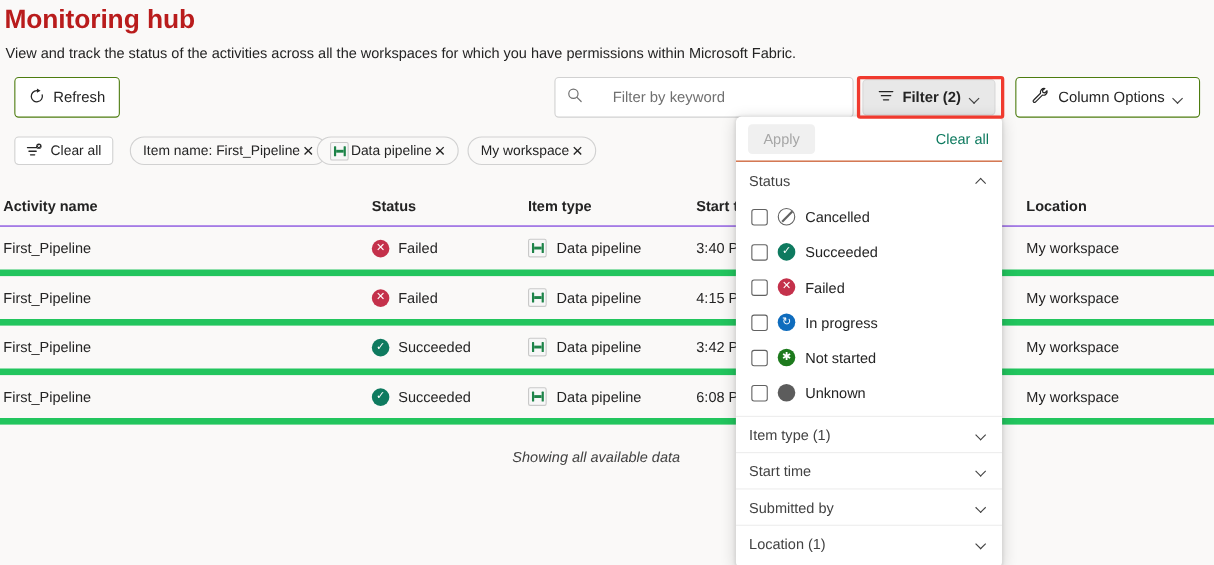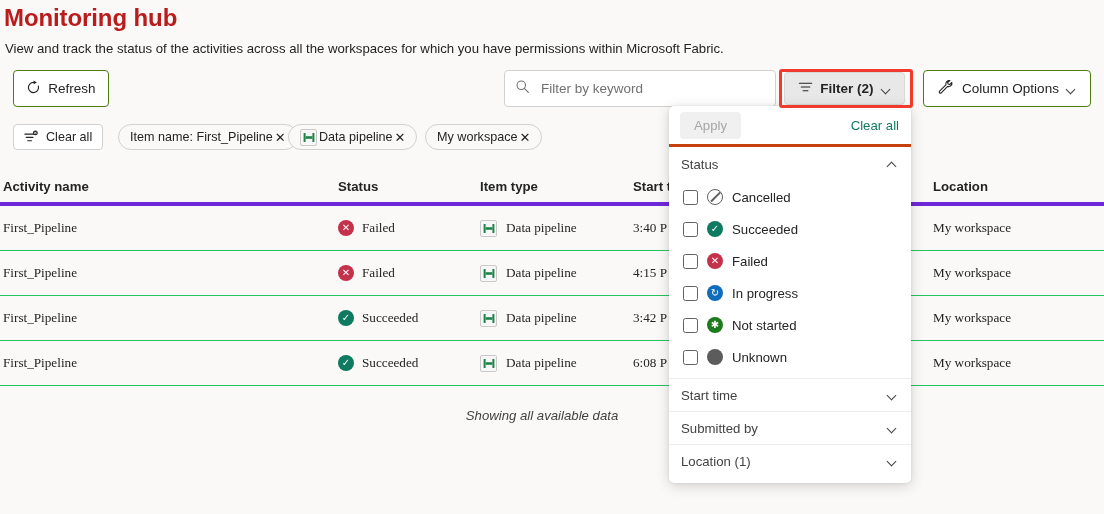--- a/index.html
+++ b/index.html
@@ -33,21 +33,21 @@
     background: #ffffff; border: 1px solid #4d7c0f; border-radius: 4px;
     font-size: 13.5px; color: #242424; cursor: pointer; user-select: none;
     padding: 0 12px;
   }
 
   #refresh-btn { left: 13px; top: 0; width: 96px; }
 
   .search-wrap {
     position: absolute; left: 504px; top: 0; width: 272px; height: 37px;
     background: #ffffff; border: 1px solid #d1d1d1; border-radius: 4px;
-    display: flex; align-items: center; padding: 0 10px; gap: 9px;
+    display: flex; align-items: center; padding: 0 10px; gap: 25px;
   }
   .search-wrap input {
     border: 0; outline: 0; background: transparent; flex: 1;
     font-family: "Liberation Sans", sans-serif; font-size: 13.5px; color: #242424;
   }
   .search-wrap input::placeholder { color: #707070; }
 
   
   #filter-highlight {
     position: absolute; left: 779px; top: 69px; width: 134px; height: 39px;
@@ -86,27 +86,26 @@
   }
 
   
   .icon-filter-clear { width: 15px; height: 14px; position: relative; display:inline-block; }
 
   
   .table { position: absolute; left: 0; top: 170px; width: 1104px; }
   .thead {
     display: flex; align-items: center; height: 36px;
     font-size: 13.2px; font-weight: 600; color: #242424;
-    border-bottom: 4px solid #6d28d9;
+    border-bottom: 1px solid #6d28d9;
   }
   .trow {
     display: flex; align-items: center; height: 45px;
     font-size: 13.2px; color: #242424;
-    border-bottom: 1px solid #22c55e;
-    font-family: Liberation Serif, serif;
+    border-bottom: 6px solid #22c55e;
   }
   .c-activity { width: 338px; padding-left: 3px; }
   .c-status   { width: 142px; display: flex; align-items: center; gap: 8px; }
   .c-itemtype { width: 153px; display: flex; align-items: center; gap: 9px; }
   .c-start    { width: 300px; }
   .c-location { width: 168px; text-align: left; }
   .thead .c-location { padding-left: 0; }
 
   
   .st-dot {
@@ -140,21 +139,21 @@
 
   
   .flyout {
     position: absolute; left: 669px; top: 106px; width: 242px;
     background: #ffffff; border-radius: 5px;
     box-shadow: 0 3px 14px rgba(0,0,0,0.16), 0 0 3px rgba(0,0,0,0.10);
     z-index: 25; overflow: hidden;
   }
   .flyout-top {
     display: flex; align-items: center; justify-content: space-between;
-    height: 41px; padding: 0 12px 0 11px; border-bottom: 3px solid #c2410c;
+    height: 41px; padding: 0 12px 0 11px; border-bottom: 1px solid #c2410c;
   }
   .apply-btn {
     background: #f0f0f0; border: 0; border-radius: 4px;
     font-family: "Liberation Sans", sans-serif;
     font-size: 13.2px; color: #a6a6a6; padding: 6px 14px; cursor: default;
   }
   .clear-link {
     font-size: 13.2px; color: #0e7a5f; cursor: pointer;
   }
   .sect-head {
@@ -397,20 +396,24 @@
         <span>Not started</span>
       </div>
       <div class="opt">
         <span class="cbox"></span>
         <span class="st-dot st-unknown"></span>
         <span>Unknown</span>
       </div>
     </div>
 
     <div class="sect-head collapsed">
+      <span>Item type (1)</span>
+      <span class="chev"></span>
+    </div>
+    <div class="sect-head collapsed">
       <span>Start time</span>
       <span class="chev"></span>
     </div>
     <div class="sect-head collapsed">
       <span>Submitted by</span>
       <span class="chev"></span>
     </div>
     <div class="sect-head collapsed">
       <span>Location (1)</span>
       <span class="chev"></span>

